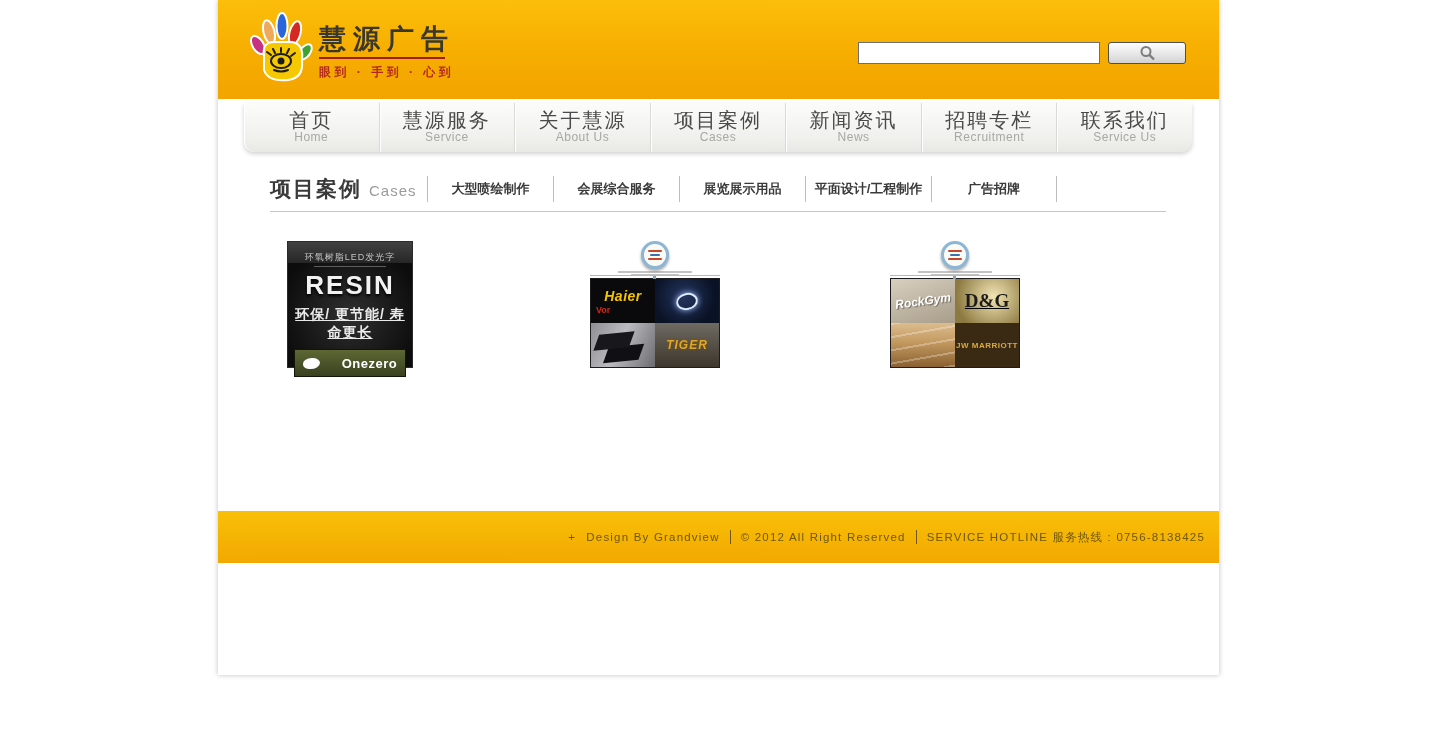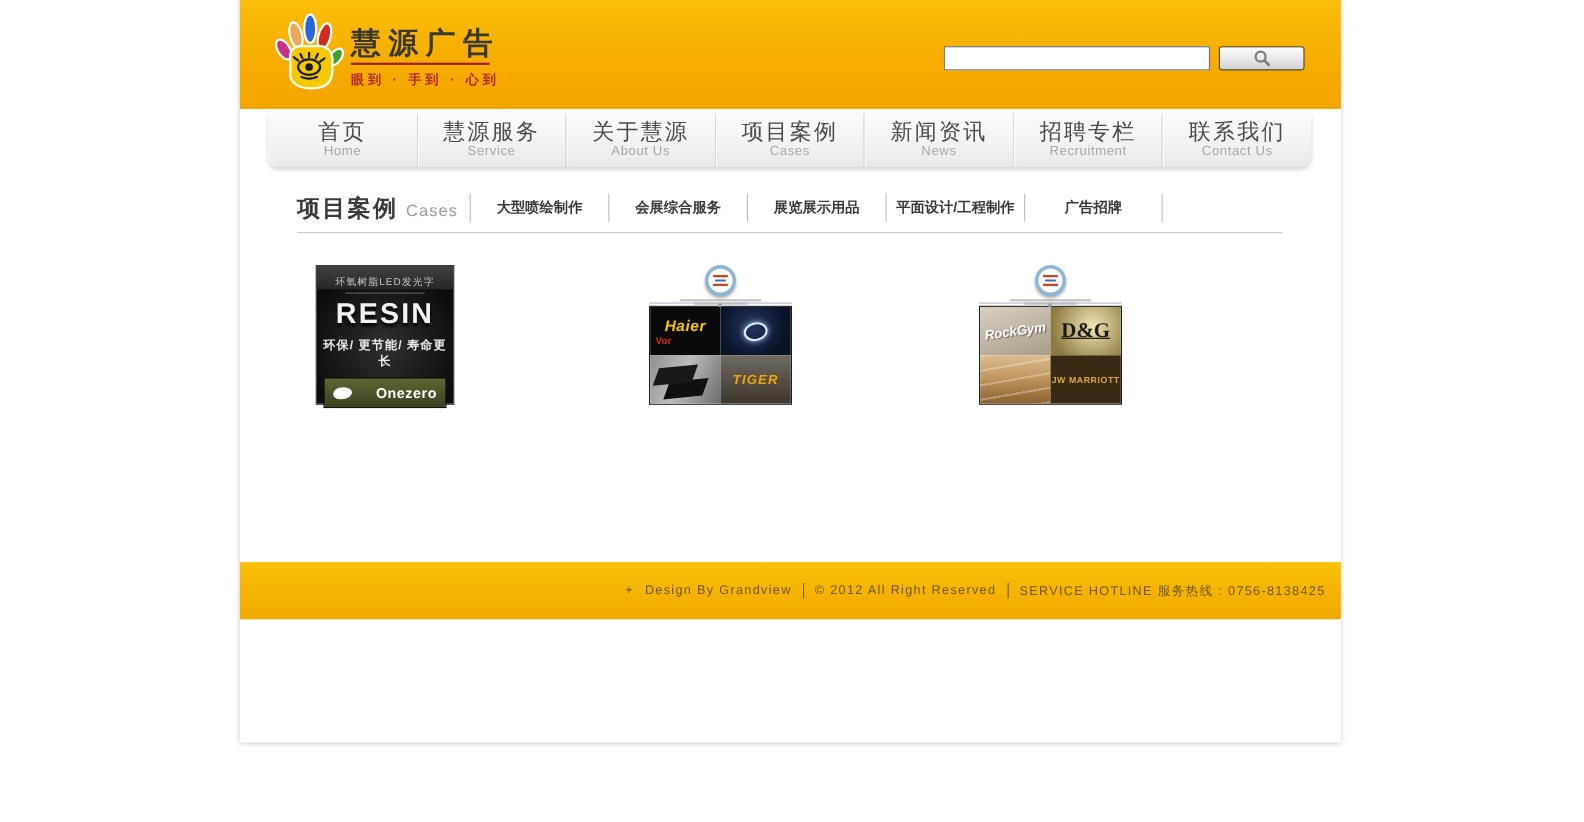--- a/index.html
+++ b/index.html
@@ -52,22 +52,22 @@
 
   
   .poster { left:69px; width:126px; height:127px; border:1px solid #2a2a2a;
             background:radial-gradient(circle at 50% 58%, #2f2f2f 0%, #0c0c0c 75%); }
   .poster-head { height:21px; background:linear-gradient(180deg,#414141,#262626);
                  text-align:center; padding-top:4px; }
   .poster-head span { font-size:9px; color:#c3c3c3; letter-spacing:1px; }
   .poster-head::after { content:""; display:block; width:72px; height:1px; background:#5d5d5d; margin:2px auto 0; }
   .poster-big { margin-top:7px; text-align:center; font-size:26px; font-weight:bold;
                 color:#f2f2f2; letter-spacing:2px; text-shadow:0 2px 3px #000; }
-  .poster-feat { margin-top:5px; text-align:center; font-size:11px; font-weight:bold;
-                 color:#eaeaea; letter-spacing:1px; }
+  .poster-feat { margin-top:5px; text-align:center; font-size:14px; font-weight:bold;
+                 color:#eaeaea; letter-spacing:1px;text-decoration:underline; }
   .poster-brand { margin:7px 6px 0; height:28px; border:1px solid #11150a;
                   background:linear-gradient(180deg,#5c6733,#39411f);
                   display:flex; align-items:center; justify-content:center; gap:22px; }
   .blob { width:17px; height:11px; background:#fff; border-radius:55% 45% 60% 40%; }
   .poster-brand span { color:#fff; font-size:13px; font-weight:bold; letter-spacing:.5px; }
 
   
   .card { width:130px; height:127px; background:#fff; }
   .card-top { height:37px; text-align:center; position:relative; }
   .badge { display:inline-block; width:28px; height:28px; border-radius:50%;
@@ -174,21 +174,21 @@
     <div class="nav-item">
       <span class="nav-zh">新闻资讯</span>
       <span class="nav-en">News</span>
     </div>
     <div class="nav-item">
       <span class="nav-zh">招聘专栏</span>
       <span class="nav-en">Recruitment</span>
     </div>
     <div class="nav-item">
       <span class="nav-zh">联系我们</span>
-      <span class="nav-en">Contact Us</span>
+      <span class="nav-en">Service Us</span>
     </div>
   </div>
 
   <div class="cases-bar">
     <div class="cases-title">
       <span class="cases-title-zh">项目案例</span>
       <span class="cases-title-en">Cases</span>
     </div>
     <div class="cat">大型喷绘制作</div>
     <div class="cat">会展综合服务</div>

